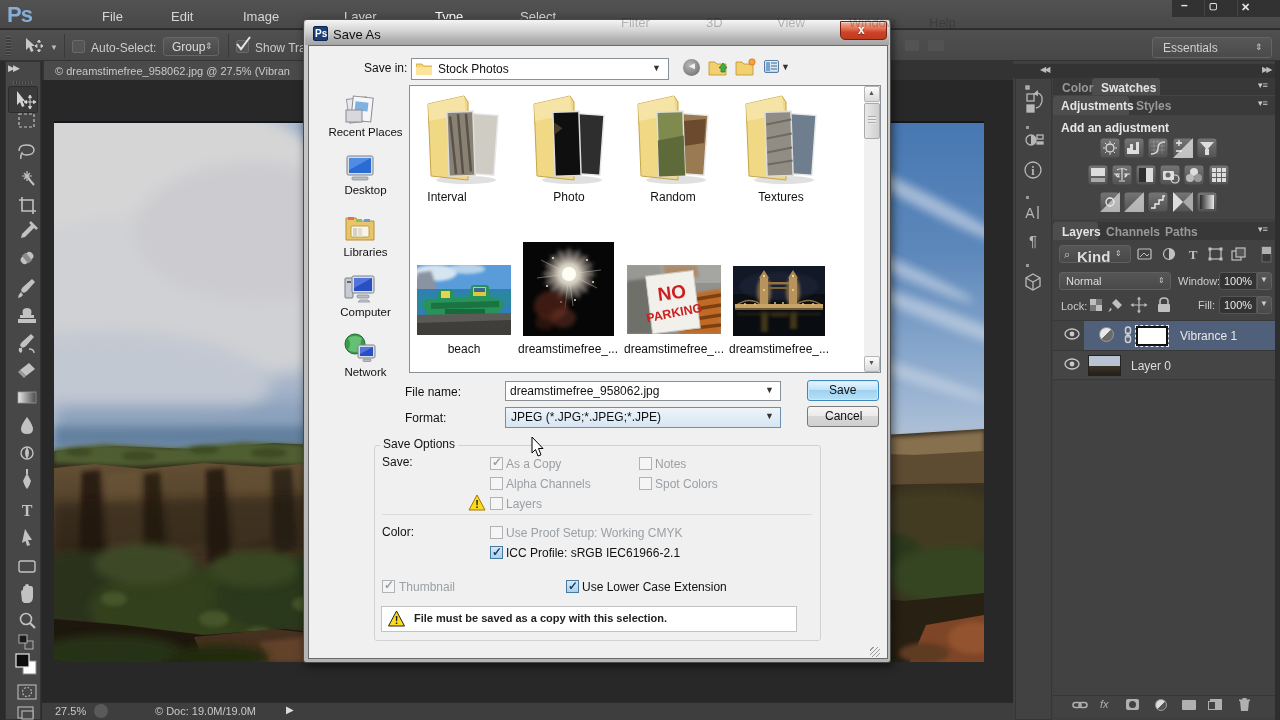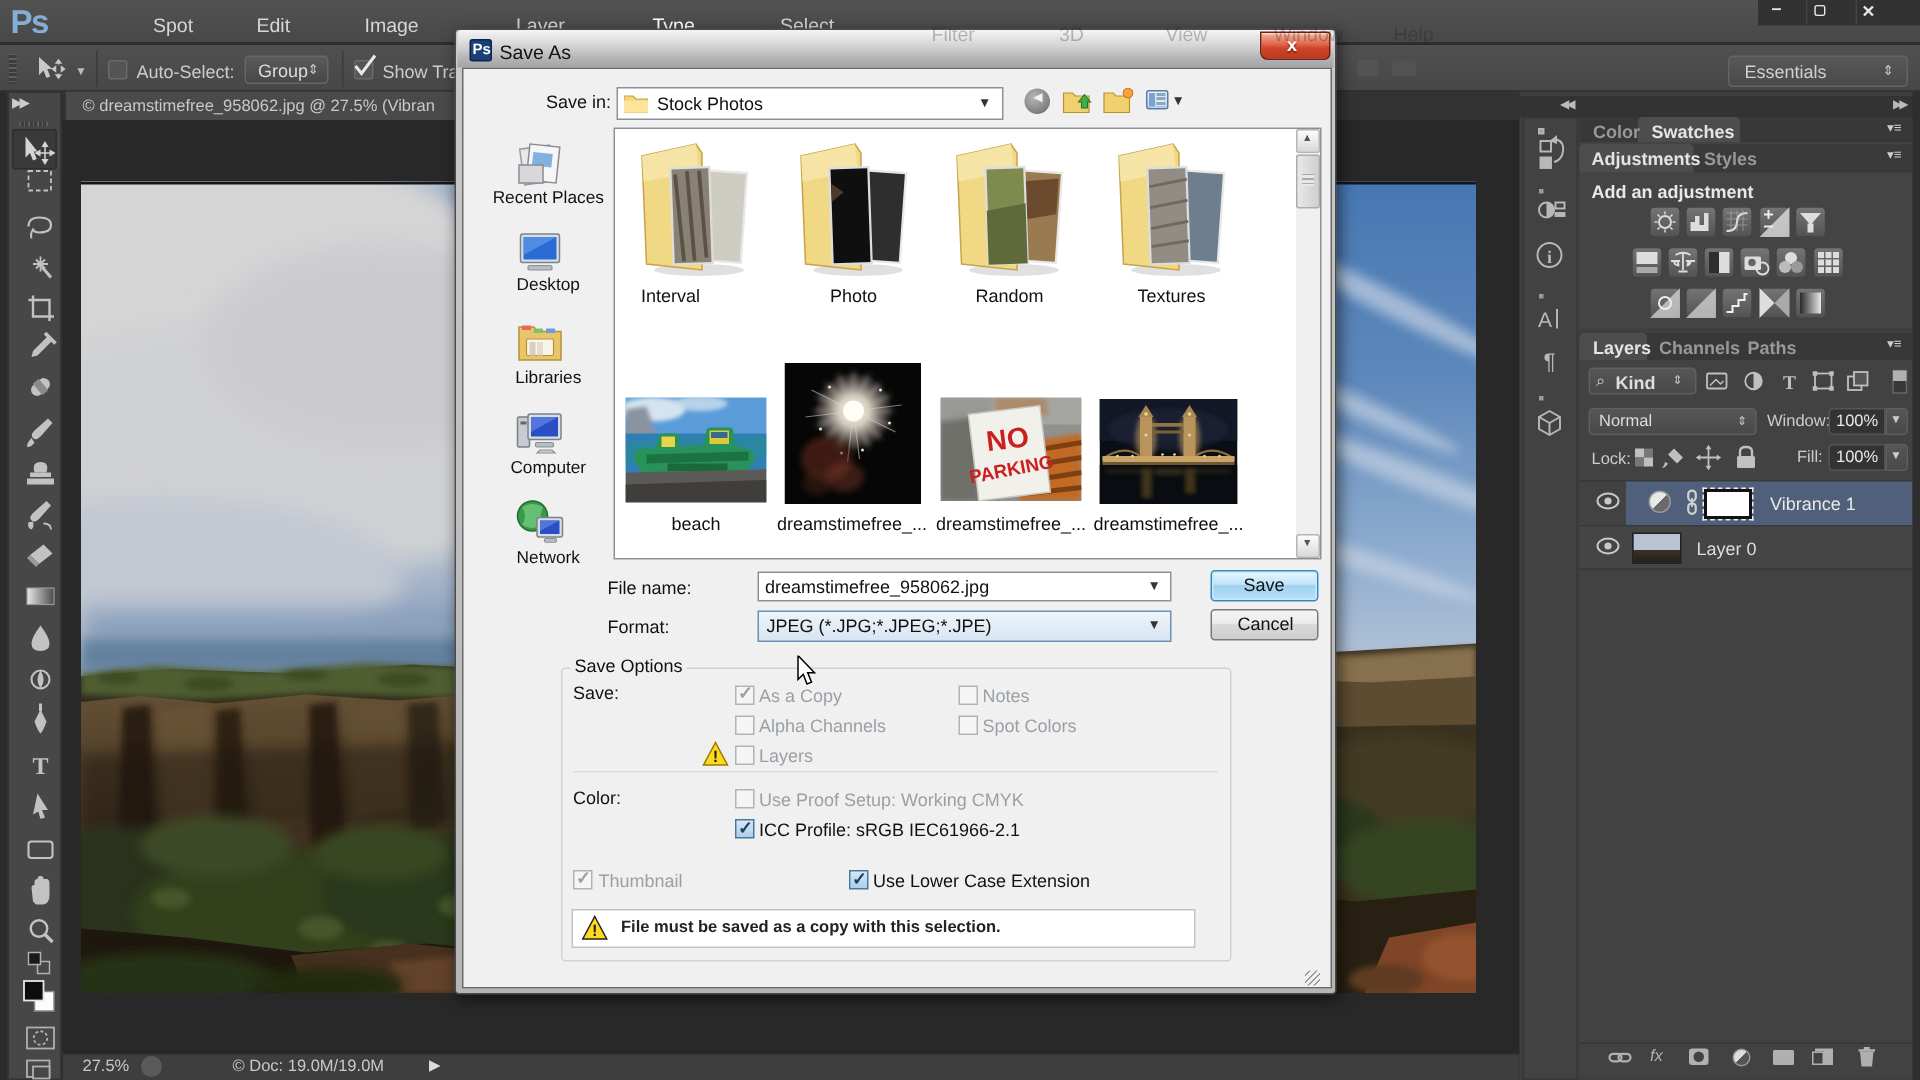--- a/index.html
+++ b/index.html
@@ -14,21 +14,21 @@
   .cke { font-size:12px;color:#16456e;font-weight:bold; }
   .slabel { position:absolute; width:100px; text-align:center; font-size:11.5px; color:#111;padding-left:13px; }
   .flabel { position:absolute; width:110px; text-align:center; font-size:12px; color:#111; }
 </style>
 </head>
 <body>
 <div id="root">
 
   <div class="abs" id="menubar" style="left:0;top:0;width:1280px;height:29px;background:linear-gradient(#525252,#484848);border-bottom:1px solid #303030;"></div>
   <div class="txt" style="left:7px;top:2px;font-size:22px;font-weight:bold;color:#85aed6;letter-spacing:-1px;">Ps</div>
-  <div class="txt" style="left:102px;top:9px;font-size:13px;color:#d6d6d6;">Spot</div>
+  <div class="txt" style="left:102px;top:9px;font-size:13px;color:#d6d6d6;">File</div>
   <div class="txt" style="left:171px;top:9px;font-size:13px;color:#d6d6d6;">Edit</div>
   <div class="txt" style="left:243px;top:9px;font-size:13px;color:#d6d6d6;">Image</div>
   <div class="txt" style="left:344px;top:9px;font-size:13px;color:#d6d6d6;">Layer</div>
   <div class="txt" style="left:435px;top:9px;font-size:13px;color:#ffffff;">Type</div>
   <div class="txt" style="left:520px;top:9px;font-size:13px;color:#d6d6d6;">Select</div>
 
   <div class="abs" id="optbar" style="left:0;top:30px;width:1280px;height:31px;background:linear-gradient(#505050,#474747);border-bottom:1px solid #333;"></div>
   <div class="abs" style="left:6px;top:36px;width:5px;height:20px;background:repeating-linear-gradient(#5f5f5f 0 1px,#3d3d3d 1px 3px);"></div>
 
   <svg class="abs" style="left:24px;top:38px;" width="22" height="16" viewBox="0 0 22 16">
@@ -406,21 +406,21 @@
     <div class="abs" style="left:1053px;top:222px;width:222px;height:495px;background:#424242;"></div>
     <div class="abs" style="left:1053px;top:222px;width:222px;height:18px;background:#383838;"></div>
     <div class="abs" style="left:1053px;top:222px;width:45px;height:18px;background:#4d4d4d;border-radius:3px 3px 0 0;"></div>
     <div class="txt" style="left:1062px;top:225px;font-size:12px;color:#e4e4e4;font-weight:bold;">Layers</div>
     <div class="txt" style="left:1106px;top:225px;font-size:12px;color:#989898;font-weight:bold;">Channels</div>
     <div class="txt" style="left:1165px;top:225px;font-size:12px;color:#989898;font-weight:bold;">Paths</div>
     <div class="txt" style="left:1258px;top:224px;font-size:9px;color:#ccc;">▾≡</div>
 
     <div class="abs" style="left:1059px;top:245px;width:72px;height:18px;background:linear-gradient(#565656,#494949);border:1px solid #5f5f5f;border-radius:3px;"></div>
     <div class="txt" style="left:1064px;top:248px;font-size:11px;color:#ccc;">⌕</div>
-    <div class="txt" style="left:1077px;top:248px;font-size:12px;color:#ddd;font-weight:bold;">Kind</div>
+    <div class="txt" style="left:1077px;top:248px;font-size:15px;color:#ddd;font-weight:bold;">Kind</div>
     <div class="txt" style="left:1115px;top:249px;font-size:8px;color:#ccc;">⇕</div>
     <div id="kindicons">
     <svg class="abs" style="left:1136px;top:245px;" width="139" height="19" viewBox="0 0 139 19">
       <g stroke="#c0c0c0" fill="none" stroke-width="1.2">
         <rect x="2" y="4" width="13" height="10" rx="1"></rect>
         <path d="M4,12 L8,8 L11,11 L13,9" stroke-width="1"></path>
         <circle cx="33" cy="9" r="5.5"></circle>
         <path d="M33,3.5 A5.5,5.5 0 0 1 33,14.5 Z" fill="#c0c0c0" stroke="none"></path>
         <text x="57" y="14" font-size="13" font-weight="bold" fill="#c0c0c0" stroke="none" text-anchor="middle" font-family="Liberation Serif">T</text>
         <rect x="74" y="4" width="11" height="10"></rect>

